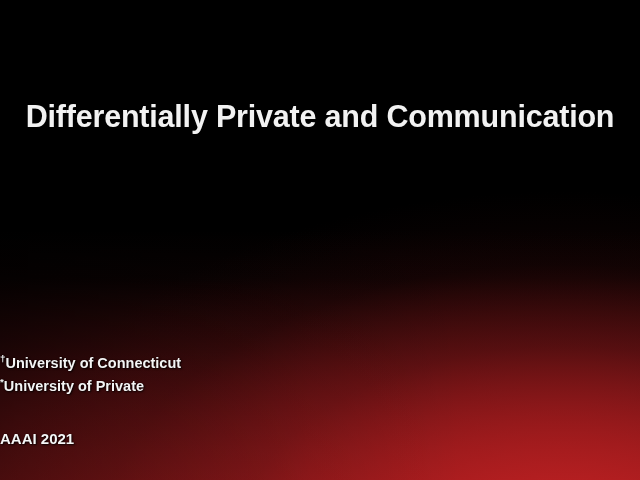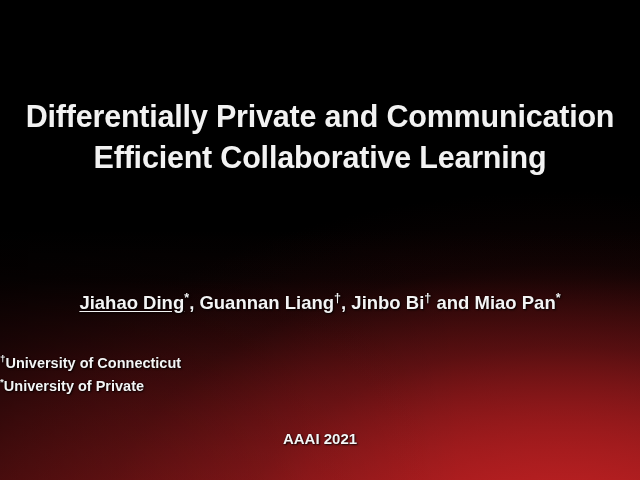--- a/index.html
+++ b/index.html
@@ -92,47 +92,42 @@
     line-height: 1.62;
     text-shadow: 0 0 1px rgba(0,0,0,0.8), 1px 1px 2px rgba(0,0,0,0.85);
   }
   .affil { display: block; white-space: nowrap; }
 
   .venue {
     position: absolute;
     top: 430px;
     left: 0;
     right: 0;
-    text-align: center;
     color: #f6f6f6;
     font-size: 15px;
     font-weight: bold;
     white-space: nowrap;
     text-shadow: 0 0 1px rgba(0,0,0,0.75), 1px 1px 2px rgba(0,0,0,0.8);
   }
 </style>
 </head>
 <body>
 
 <div id="slide">
 
   <div class="bg-base"></div>
   <div class="bg-glow"></div>
   <div class="bg-shade-left"></div>
 
   <div class="content">
 
     <div class="title-block">
       <span class="title-line">Differentially Private and Communication</span>
-      <span class="title-line">Efficient Collaborative Learning</span>
     </div>
 
-    <div class="authors">
-      <span class="underlined">Jiahao Ding</span><sup>*</sup><span>, </span><span>Guannan Liang</span><sup>†</sup><span>, </span><span>Jinbo Bi</span><sup>†</sup><span> and </span><span>Miao Pan</span><sup>*</sup>
-    </div>
 
     <div class="affils">
       <span class="affil"><sup>†</sup><span>University of Connecticut</span></span>
       <span class="affil"><sup>*</sup><span>University of Private</span></span>
     </div>
 
     <div class="venue">AAAI 2021</div>
 
   </div>
 </div>

